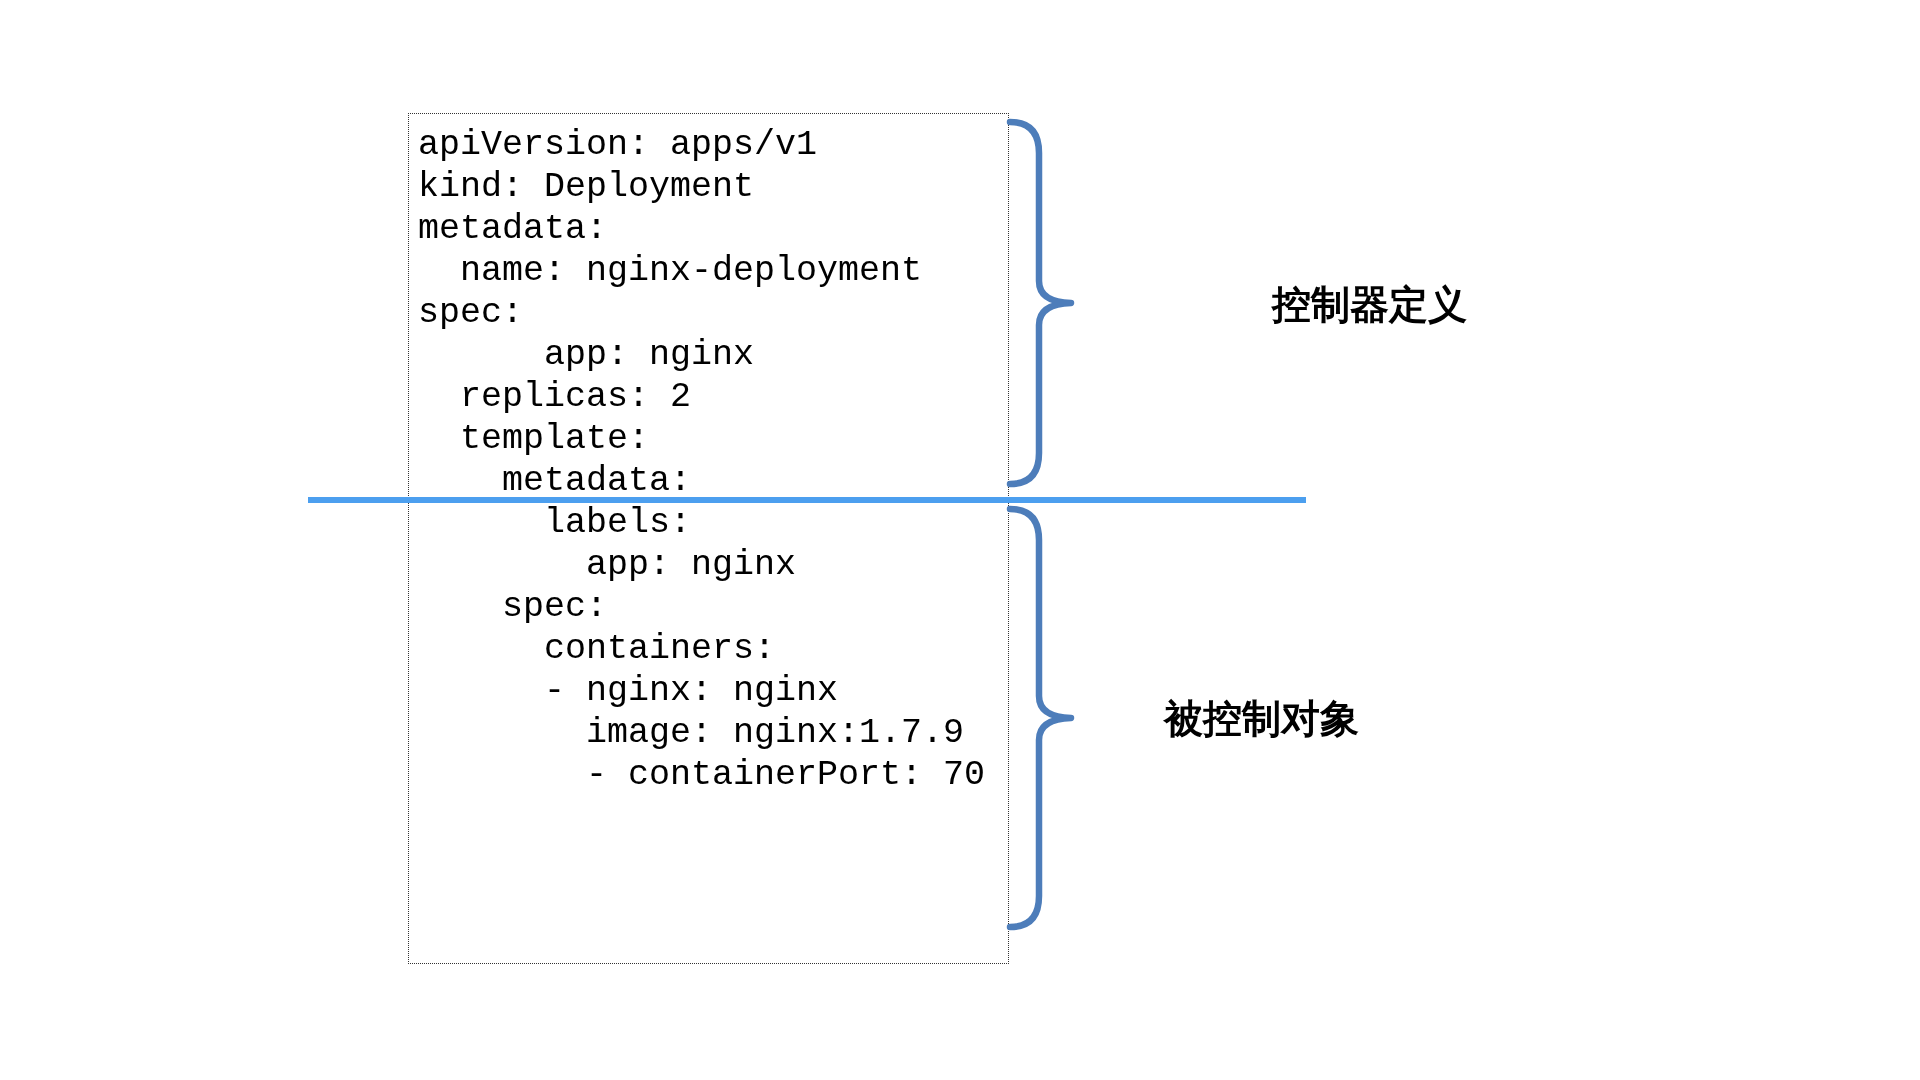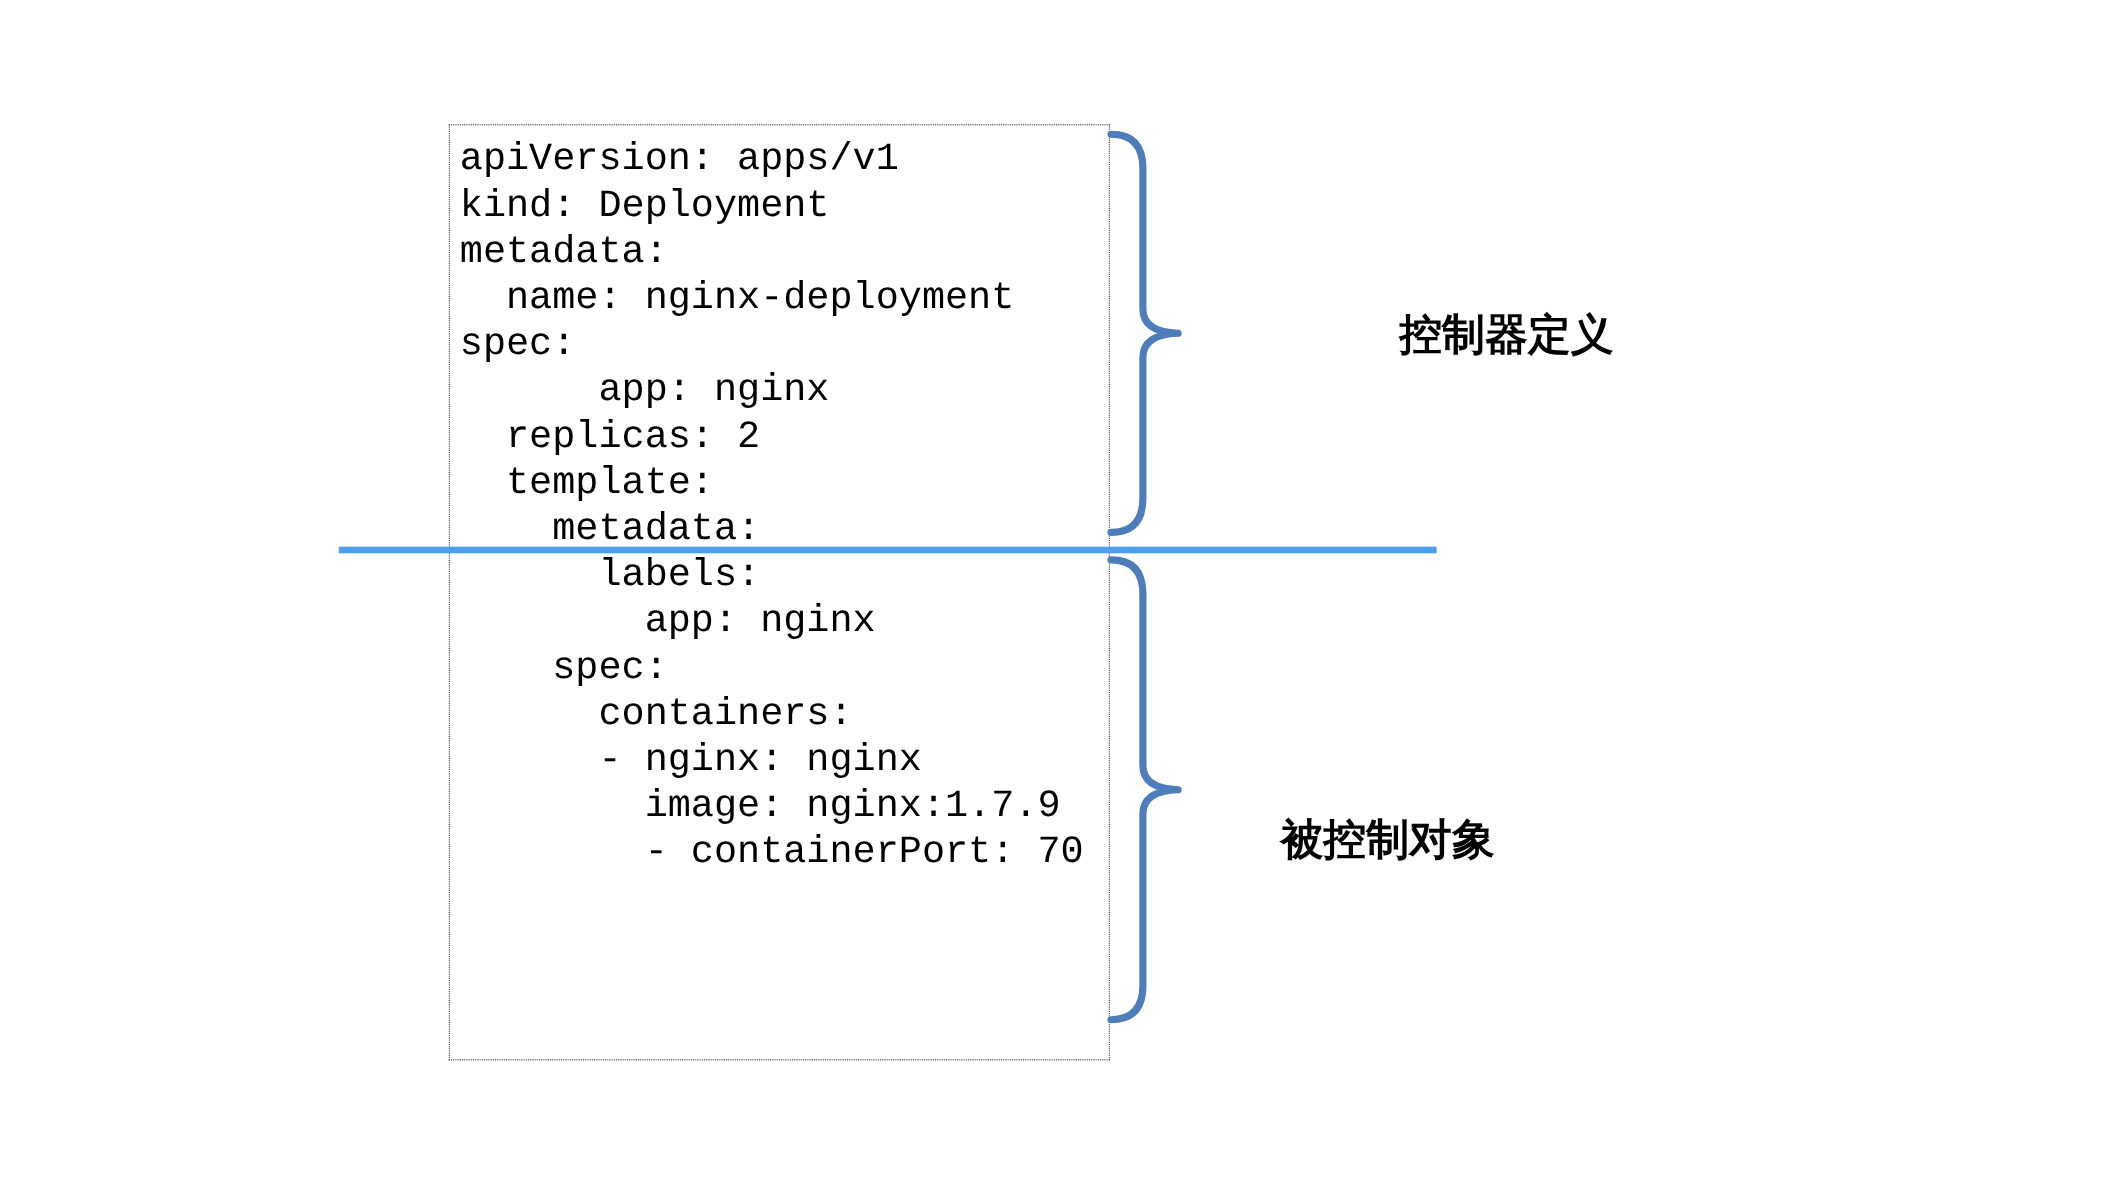--- a/index.html
+++ b/index.html
@@ -80,21 +80,21 @@
     letter-spacing: 0px;
     white-space: nowrap;
   }
   .label-top {
     left: 1225px;
     top: 283px;
     margin-left: 47px;
   }
   .label-bottom {
     left: 1164px;
-    top: 742px;
+    top: 697px;
   }
 </style>
 </head>
 <body>
 
 <div class="canvas">
 
   <div class="yaml-box">
     <div class="code">
       <div class="line">apiVersion: apps/v1</div>

